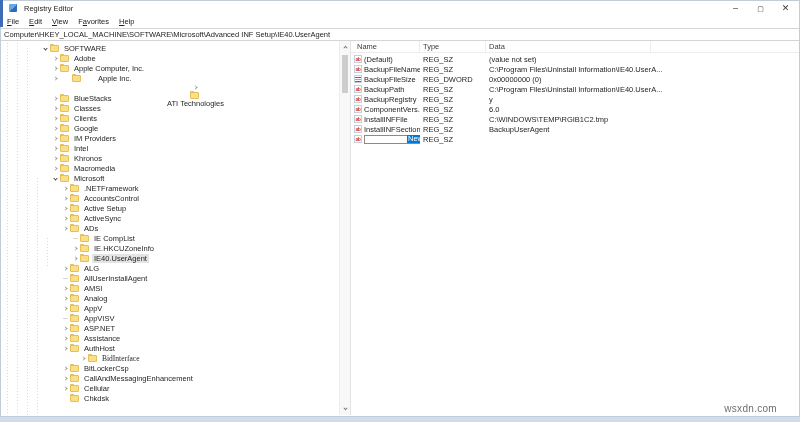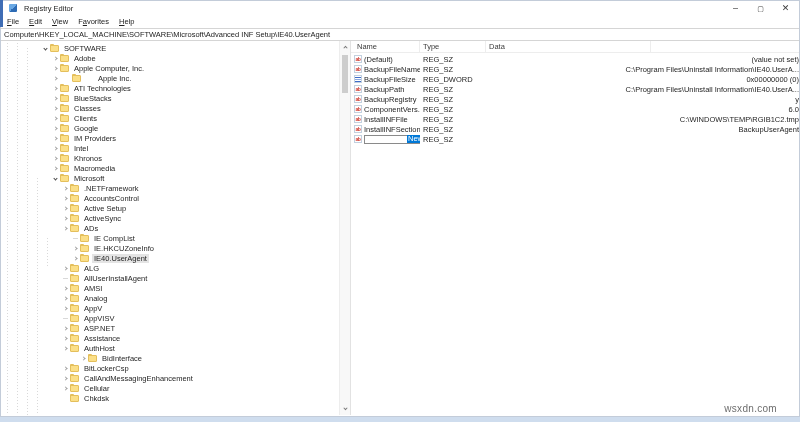--- a/index.html
+++ b/index.html
@@ -80,21 +80,21 @@
   .vrows { position:absolute; left:0; right:0; top:13px; bottom:0; overflow:hidden; }
   .vrow { display:grid; grid-template-columns:69px 66px 1fr; height:10px; align-items:center;
           font-size:7.5px; color:#1f1f1f; }
   .vname { display:flex; align-items:center; padding-left:3px; overflow:hidden; white-space:nowrap; }
   .vicon { width:8px; height:8px; flex:none; margin-right:2px; border:1px solid #c3d0df; background:#fff; }
   .vicon-sz { color:#cf3a30; font-size:5px; font-weight:bold; line-height:6px; text-align:center;
               letter-spacing:-0.3px; }
   .vicon-dword { background:linear-gradient(#fff 0 1px,#3d6cc9 1px 2px,#fff 2px 3px,#8fa9dd 3px 4px,
                  #fff 4px 5px,#3d6cc9 5px 6px,#fff 6px); }
   .vtype { padding-left:3px; white-space:nowrap; overflow:hidden; }
-  .vdata { padding-left:3px; white-space:nowrap; overflow:hidden;text-align:right; }
+  .vdata { padding-left:3px; white-space:nowrap; overflow:hidden; }
   .editbox { display:inline-flex; border:1px solid #8a8a8a; background:#fff; align-items:center; height:9px;padding-left:42px; }
   .editbox .seltext { background:#0078d7; color:#fff; font-size:7.5px; line-height:8px; padding:0 2px 0 1px; }
 
   .watermark { position:absolute; right:22px; bottom:2px; font-size:10px; color:#6d6d6d;
                letter-spacing:0.3px; }
 </style>
 </head>
 <body>
 
 <div class="window">
@@ -149,21 +149,21 @@
             <span class="folder"></span>
             <span class="lbl">Apple Computer, Inc.</span>
           </div>
           <div class="trow" style="padding-left: 33px; gap: 12px;">
             <span class="chev collapsed">
               <i></i>
             </span>
             <span class="folder"></span>
             <span class="lbl">Apple Inc.</span>
           </div>
-          <div class="trow" style="padding-left: 33px;">
+          <div class="trow" style="padding-left: 33px; flex-direction: column;">
             <span class="chev collapsed">
               <i></i>
             </span>
             <span class="folder"></span>
             <span class="lbl">ATI Technologies</span>
           </div>
           <div class="trow" style="padding-left: 33px;">
             <span class="chev collapsed">
               <i></i>
             </span>
@@ -338,21 +338,21 @@
             <span class="folder"></span>
             <span class="lbl">Assistance</span>
           </div>
           <div class="trow" style="padding-left: 43px;">
             <span class="chev collapsed">
               <i></i>
             </span>
             <span class="folder"></span>
             <span class="lbl">AuthHost</span>
           </div>
-          <div class="trow" style="padding-left: 61px;">
+          <div class="trow" style="padding-left: 61px; font-family: Liberation Serif, serif;">
             <span class="chev collapsed">
               <i></i>
             </span>
             <span class="folder"></span>
             <span class="lbl">BidInterface</span>
           </div>
           <div class="trow" style="padding-left: 43px;">
             <span class="chev collapsed">
               <i></i>
             </span>

